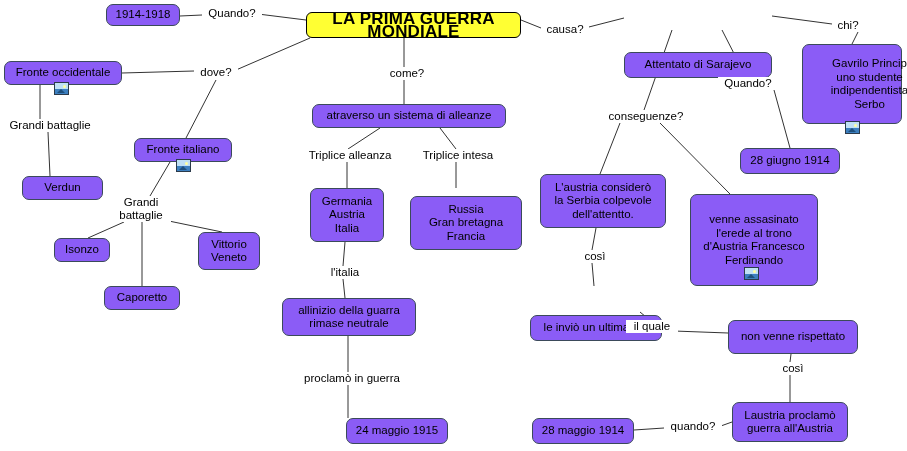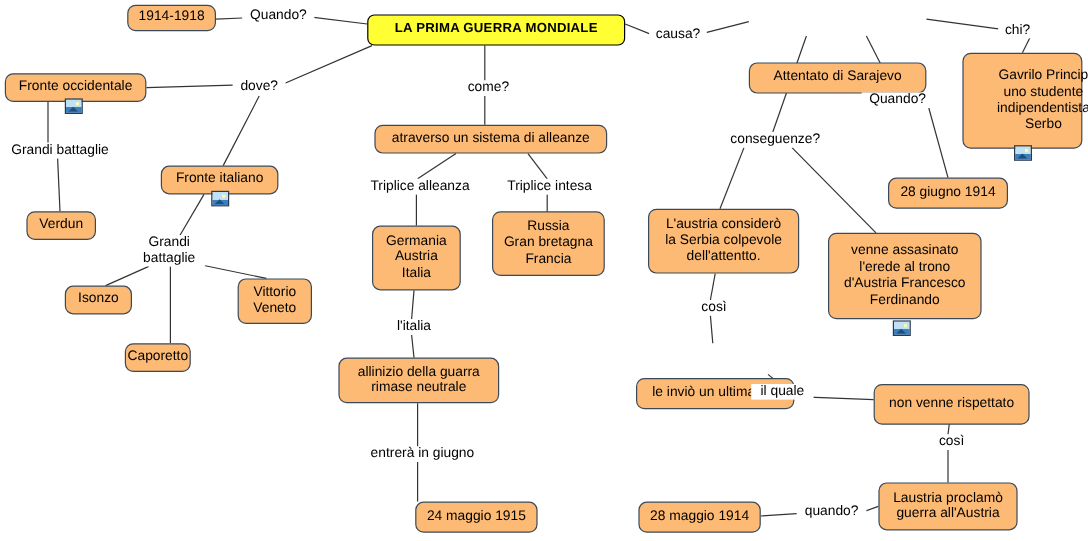--- a/index.html
+++ b/index.html
@@ -19,39 +19,39 @@
     position: absolute;
     left: 0;
     top: 0;
     width: 907px;
     height: 451px;
     pointer-events: none;
   }
   .node {
     position: absolute;
     box-sizing: border-box;
-    background: #fdba74;
+    background: #8b5cf6;
     border: 1px solid #3b4a5a;
     border-radius: 7px;
     color: #000000;
     font-size: 11.5px;
     line-height: 13.5px;
     text-align: center;
     display: flex;
     align-items: center;
     justify-content: center;
     padding: 3px 7px;
     white-space: pre-line;
   }
   .node.root {
     background: #ffff33;
     border: 1px solid #000000;
     border-radius: 6px;
     font-weight: bold;
-    font-size: 11px;
+    font-size: 17px;
     color: #000000;
     letter-spacing: 0.2px;
   }
   .label {
     position: absolute;
     font-size: 11.5px;
     line-height: 13px;
     color: #000000;
     background: #ffffff;
     white-space: pre-line;
@@ -139,36 +139,36 @@
   <div class="node root" style="left:306px; top:12px; width:215px; height:26px;">LA PRIMA GUERRA MONDIALE</div>
 
   <div class="node" style="left:106px; top:4px; width:74px; height:22px;">1914-1918</div>
 
   <div class="node" style="left:4px; top:61px; width:118px; height:24px;">Fronte occidentale</div>
   <div class="pic" style="left:54px; top:82px;"></div>
 
   <div class="node" style="left:134px; top:138px; width:98px; height:24px;">Fronte italiano</div>
   <div class="pic" style="left:176px; top:159px;"></div>
 
-  <div class="node" style="left:22px; top:176px; width:58px; height:24px;">Verdun</div>
+  <div class="node" style="left:22px; top:176px; width:81px; height:24px;">Verdun</div>
 
   <div class="node" style="left:54px; top:238px; width:56px; height:24px;">Isonzo</div>
 
-  <div class="node" style="left:104px; top:286px; width:55px; height:24px;">Caporetto</div>
+  <div class="node" style="left:104px; top:286px; width:76px; height:24px;">Caporetto</div>
 
   <div class="node" style="left:198px; top:232px; width:62px; height:38px;">Vittorio
 Veneto</div>
 
   <div class="node" style="left:312px; top:104px; width:194px; height:24px;">atraverso un sistema di alleanze</div>
 
   <div class="node" style="left:310px; top:188px; width:74px; height:54px;">Germania
 Austria
 Italia</div>
 
-  <div class="node" style="left:410px; top:176px; width:94px; height:54px;text-align:center;">Russia
+  <div class="node" style="left:410px; top:196px; width:112px; height:54px;text-align:center;">Russia
 Gran bretagna
 Francia</div>
 
   <div class="node" style="left:282px; top:298px; width:134px; height:38px;">allinizio della guarra
 rimase neutrale</div>
 
   <div class="node" style="left:298px; top:418px; width:102px; height:26px;margin-left:48px;">24 maggio 1915</div>
 
   <div class="node" style="left:624px; top:4px; width:148px; height:26px;margin-top:48px;">Attentato di Sarajevo</div>
 
@@ -177,21 +177,21 @@
 indipendentista
 Serbo</div>
   <div class="pic" style="left:845px; top:121px;"></div>
 
   <div class="node" style="left:740px; top:148px; width:100px; height:26px;">28 giugno 1914</div>
 
   <div class="node" style="left:540px; top:174px; width:126px; height:54px;">L'austria considerò
 la Serbia colpevole
 dell'attentto.</div>
 
-  <div class="node" style="left:690px; top:194px; width:128px; height:72px;">venne assasinato
+  <div class="node" style="left:690px; top:194px; width:128px; height:92px;">venne assasinato
 l'erede al trono
 d'Austria Francesco
 Ferdinando</div>
   <div class="pic" style="left:744px; top:267px;"></div>
 
   <div class="node" style="left:530px; top:286px; width:132px; height:26px;margin-top:29px;">le inviò un ultimatum</div>
 
   <div class="node" style="left:728px; top:320px; width:130px; height:34px;">non venne rispettato</div>
 
   <div class="node" style="left:732px; top:402px; width:116px; height:40px;">Laustria proclamò
@@ -205,19 +205,19 @@
   <div class="label" style="left:541px; top:23px; width:44px;">causa?</div>
   <div class="label" style="left:832px; top:19px; width:28px;">chi?</div>
   <div class="label" style="left:718px; top:77px; width:56px;">Quando?</div>
   <div class="label" style="left:603px; top:110px; width:82px;">conseguenze?</div>
   <div class="label" style="left:4px; top:119px; width:88px;">Grandi battaglie</div>
   <div class="label" style="left:111px; top:196px; width:56px;">Grandi
 battaglie</div>
   <div class="label" style="left:300px; top:149px; width:96px;">Triplice alleanza</div>
   <div class="label" style="left:414px; top:149px; width:84px;">Triplice intesa</div>
   <div class="label" style="left:322px; top:266px; width:42px;">l'italia</div>
-  <div class="label" style="left:300px; top:372px; width:100px;">entrerà in giugno</div>
+  <div class="label" style="left:300px; top:372px; width:100px;">proclamò in guerra</div>
   <div class="label" style="left:578px; top:250px; width:30px;">così</div>
   <div class="label" style="left:626px; top:320px; width:48px;">il quale</div>
   <div class="label" style="left:776px; top:362px; width:30px;">così</div>
   <div class="label" style="left:664px; top:420px; width:54px;">quando?</div>
 
 </div>
 
 </body></html>

